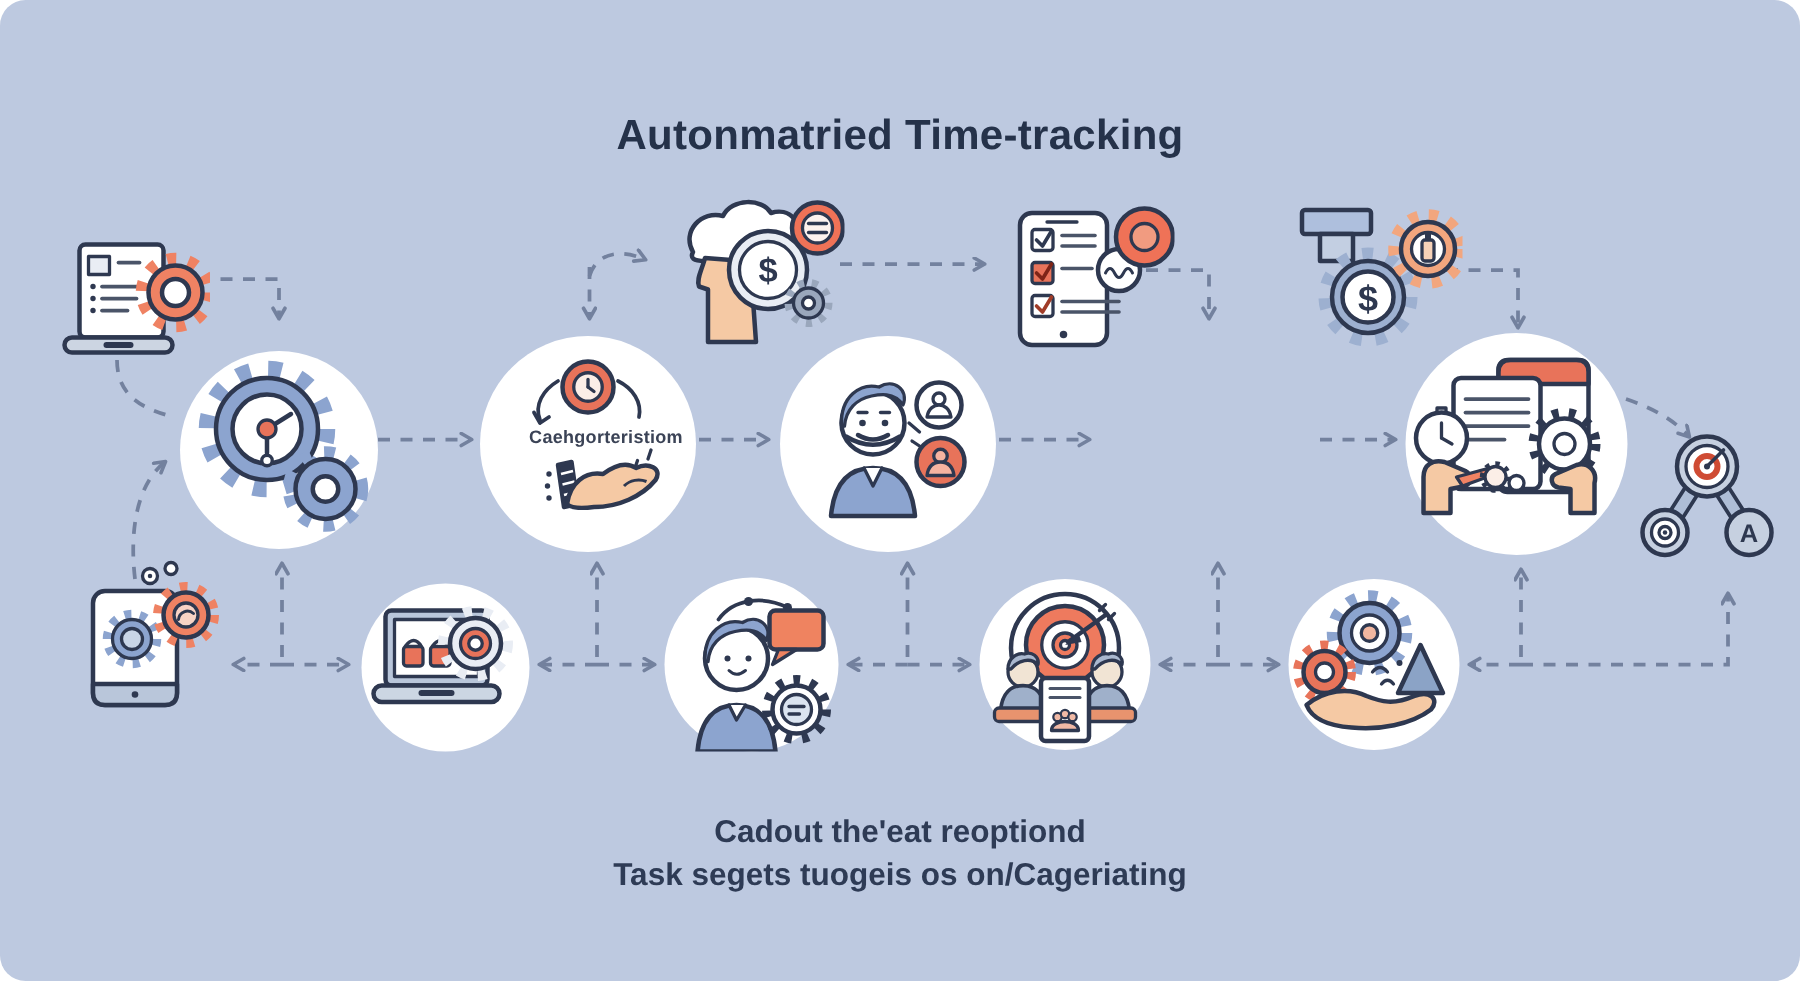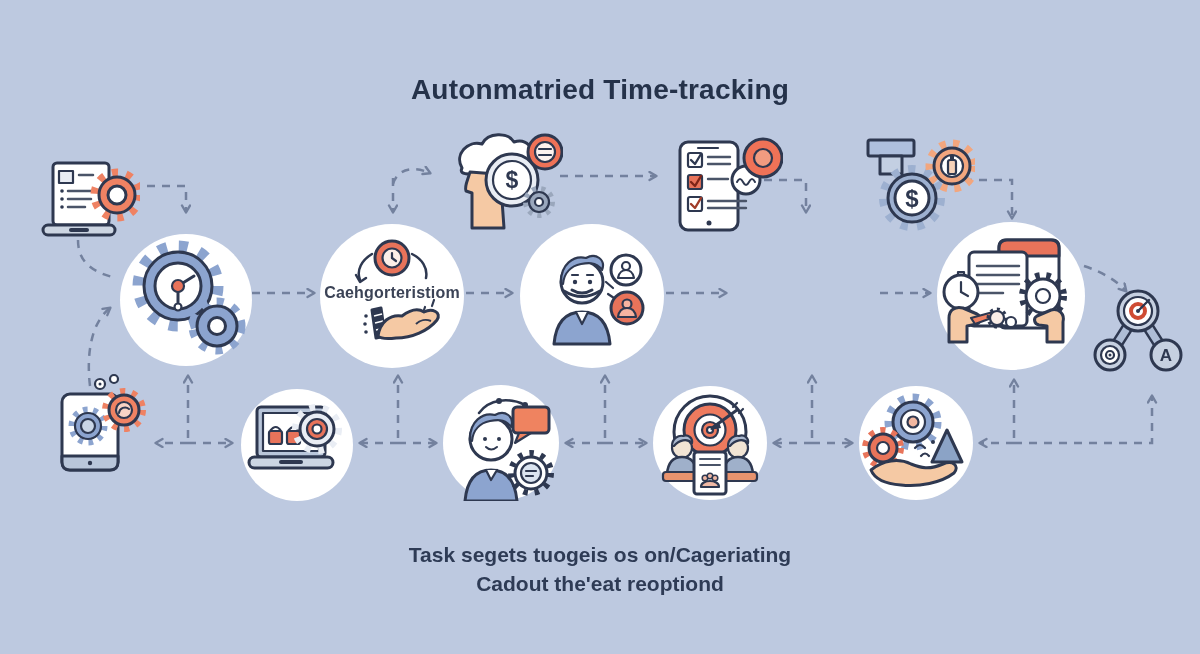--- a/index.html
+++ b/index.html
@@ -1,39 +1,39 @@
 <!DOCTYPE html>
 <html><head>
 <meta charset="utf-8">
 <style>
   html,body{margin:0;padding:0;}
   #canvas{
     position:relative;width:1200px;height:654px;overflow:hidden;
-    background:#bdc9e0;font-family:"Liberation Sans",sans-serif;
+    background:#bdc9e0;font-family:"Liberation Sans",sans-serif;border-radius:17px;
   }
   .title{
     position:absolute;top:74px;left:0;width:100%;text-align:center;
     font-size:28px;font-weight:bold;color:#25324a;letter-spacing:.2px;
   }
   .caption{
     position:absolute;top:540px;left:0;width:100%;text-align:center;
     font-size:21px;font-weight:bold;color:#2e3b55;line-height:29px;
   }
   .node{position:absolute;background:#ffffff;border-radius:50%;
     display:flex;align-items:center;justify-content:center;}
   .node svg{display:block;}
   .icn{position:absolute;}
   #wires{position:absolute;left:0;top:0;pointer-events:none;}
   .wire{stroke:#73819e;stroke-width:2.5;stroke-dasharray:8 7;fill:none;}
   .o{stroke:#2e3850;stroke-width:3;stroke-linejoin:round;stroke-linecap:round;}
   .o2{stroke:#2e3850;stroke-width:2.2;stroke-linejoin:round;stroke-linecap:round;}
   .t{fill:none;}
   .catlabel{
-    position:absolute;left:0;top:60px;width:100%;text-align:center;
-    font-size:16px;font-weight:bold;color:#3b4356;letter-spacing:.2px;
+    position:absolute;left:12px;top:60px;width:100%;text-align:center;
+    font-size:12px;font-weight:bold;color:#3b4356;letter-spacing:.2px;
   }
   svg text{font-family:"Liberation Sans",sans-serif;font-weight:bold;}
 </style>
 </head>
 <body>
 
 <div id="canvas">
 
   <svg id="wires" width="1200" height="654">
     <defs>
@@ -66,22 +66,22 @@
     <path class="wire" marker-end="url(#arr)" d="M 812,443 L 774,443"></path>
     <path class="wire" marker-end="url(#arr)" d="M 812,443 L 852,443"></path>
     <path class="wire" marker-end="url(#arr)" d="M 812,438 L 812,376"></path>
     <path class="wire" marker-end="url(#arr)" d="M 1014,443 L 980,443"></path>
     <path class="wire" marker-end="url(#arr)" d="M 1014,438 L 1014,380"></path>
     <path class="wire" marker-end="url(#arr)" d="M 1014,443 L 1152,443 L 1152,396"></path>
   </svg>
 
   <div class="title">Autonmatried Time-tracking</div>
   <div class="caption">
+    <div>Cadout the'eat reoptiond</div>
     <div>Task segets tuogeis os on/Cageriating</div>
-    <div>Cadout the'eat reoptiond</div>
   </div>
 
   <div class="node" style="left:120px;top:234px;width:132px;height:132px">
     <svg width="132" height="132" viewBox="0 0 132 132">
       <circle class="t" cx="58" cy="52" r="40" stroke="#8ca4cf" stroke-width="11" stroke-dasharray="9 12"></circle>
       <circle class="o" cx="58" cy="52" r="34" fill="#8ca4cf"></circle>
       <circle class="o" cx="58" cy="52" r="23" fill="#ffffff"></circle>
       <line class="o" x1="58" y1="52" x2="74" y2="42"></line>
       <line class="o" x1="58" y1="52" x2="58" y2="68"></line>
       <circle class="o2" cx="58" cy="52" r="6" fill="#e8735a"></circle>

